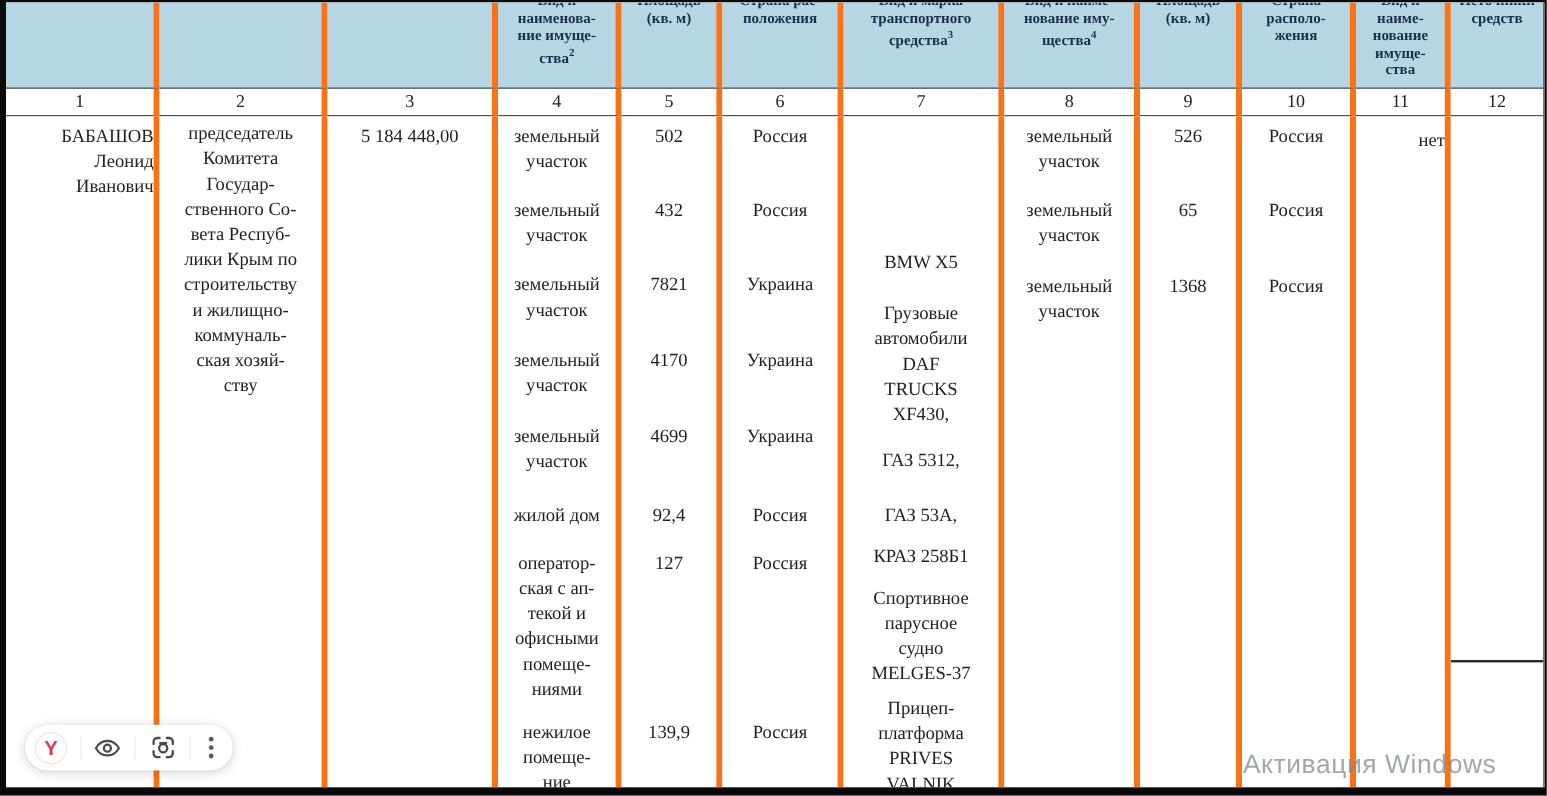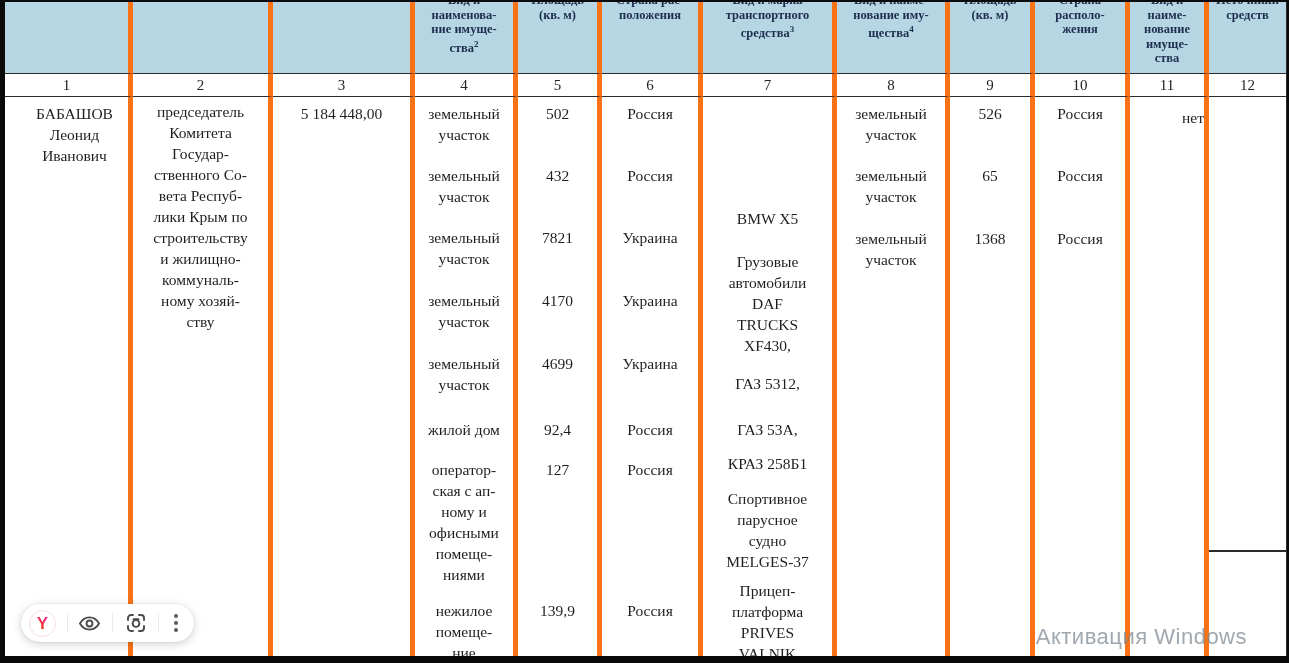--- a/index.html
+++ b/index.html
@@ -40,21 +40,21 @@
     text-align:center; font-size:15px; line-height:22px; color:#222;
   }
   
   .brow { height:559px; }
   .brow .cell { background:#fff; }
   .blk {
     position:absolute; left:0; right:0;
     font-size:15.5px; line-height:21px; color:#1f1f1f;
     text-align:center; white-space:nowrap;
   }
-  .blk.left { text-align:center; padding-left:16px; }
+  .blk.left { text-align:right; padding-left:16px; }
   .colline {
     position:absolute; left:0; right:0; height:0;
     border-top:2px solid #2b2b2b;
   }
   
   .toolbar {
     position:absolute; left:16px; top:602px;
     width:173px; height:38px;
     background:#fff; border-radius:19px;
     box-shadow:0 2px 10px rgba(0,0,0,.18), 0 0 0 1px rgba(0,0,0,.03);
@@ -186,21 +186,21 @@
           <div class="blk" style="top: 4px;">
             <div>председатель</div>
             <div>Комитета</div>
             <div>Государ-</div>
             <div>ственного Со-</div>
             <div>вета Респуб-</div>
             <div>лики Крым по</div>
             <div>строительству</div>
             <div>и жилищно-</div>
             <div>коммуналь-</div>
-            <div>ному хозяй-</div>
+            <div>ская хозяй-</div>
             <div>ству</div>
           </div>
         </div>
         <div class="cell" style="width: 142px;">
           <div class="blk" style="top: 6px;">
             <div>5 184 448,00</div>
           </div>
         </div>
         <div class="cell" style="width: 103px;">
           <div class="blk" style="top: 6px;">
@@ -222,21 +222,21 @@
           <div class="blk" style="top: 256px;">
             <div>земельный</div>
             <div>участок</div>
           </div>
           <div class="blk" style="top: 322px;">
             <div>жилой дом</div>
           </div>
           <div class="blk" style="top: 362px;">
             <div>оператор-</div>
             <div>ская с ап-</div>
-            <div>ному и</div>
+            <div>текой и</div>
             <div>офисными</div>
             <div>помеще-</div>
             <div>ниями</div>
           </div>
           <div class="blk" style="top: 503px;">
             <div>нежилое</div>
             <div>помеще-</div>
             <div>ние</div>
           </div>
         </div>

